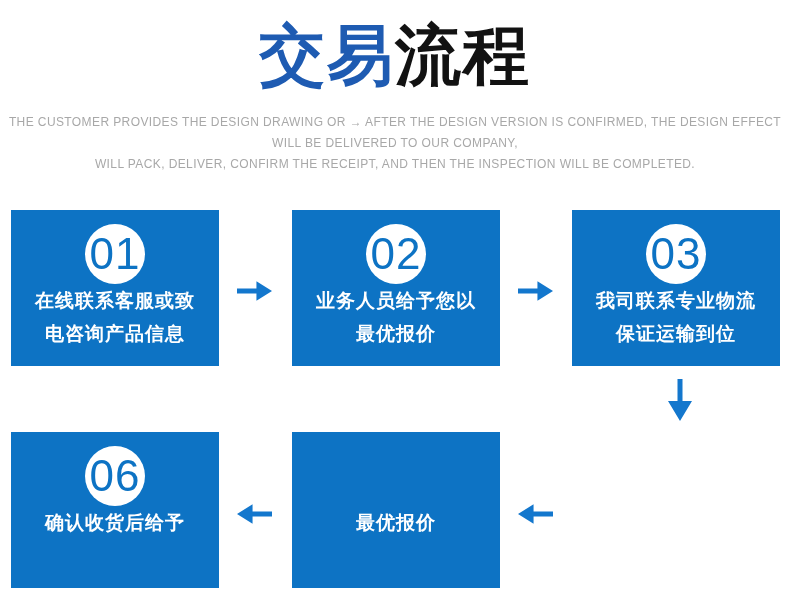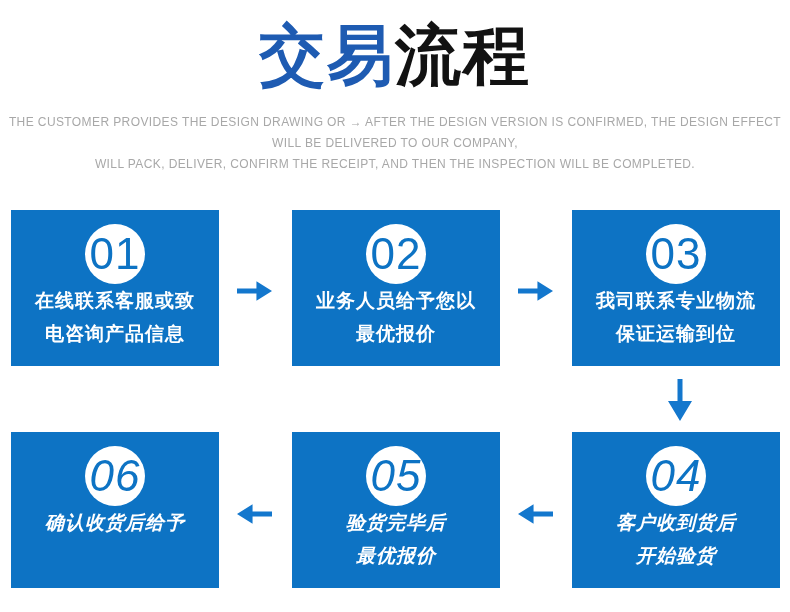--- a/index.html
+++ b/index.html
@@ -45,21 +45,21 @@
   }
 
   
   .box {
     position: absolute;
     width: 208px;
     height: 156px;
     background: var(--box-blue);
   }
   .r1 { top: 210px; }
-  .r2 { top: 432px; font-style: italic; }
+  .r2 { top: 432px; }
   .c1 { left: 11px; }
   .c2 { left: 292px; }
   .c3 { left: 572px; }
 
   .circle {
     width: 60px;
     height: 60px;
     border-radius: 50%;
     background: var(--circle-white);
     margin: 14px auto 0;
@@ -148,38 +148,25 @@
   <div class="box r2 c1">
     <div class="circle">
       <span class="num">06</span>
     </div>
     <div class="box-text">
       <div>确认收货后给予</div>
     </div>
   </div>
 
   <div class="box r2 c2">
-    <div class="circle">
-      <span class="num">05</span>
-    </div>
     <div class="box-text">
-      <div>验货完毕后</div>
       <div>最优报价</div>
     </div>
   </div>
 
-  <div class="box r2 c3">
-    <div class="circle">
-      <span class="num">04</span>
-    </div>
-    <div class="box-text">
-      <div>客户收到货后</div>
-      <div>开始验货</div>
-    </div>
-  </div>
 
   <div class="arrow ar-h ar-1">
     <svg viewBox="0 0 36 24">
         <path d="M0 9.5 H20 V2 L36 12 L20 22 V14.5 H0 Z"></path>
       </svg>
   </div>
   <div class="arrow ar-h ar-2">
     <svg viewBox="0 0 36 24">
         <path d="M0 9.5 H20 V2 L36 12 L20 22 V14.5 H0 Z"></path>
       </svg>

